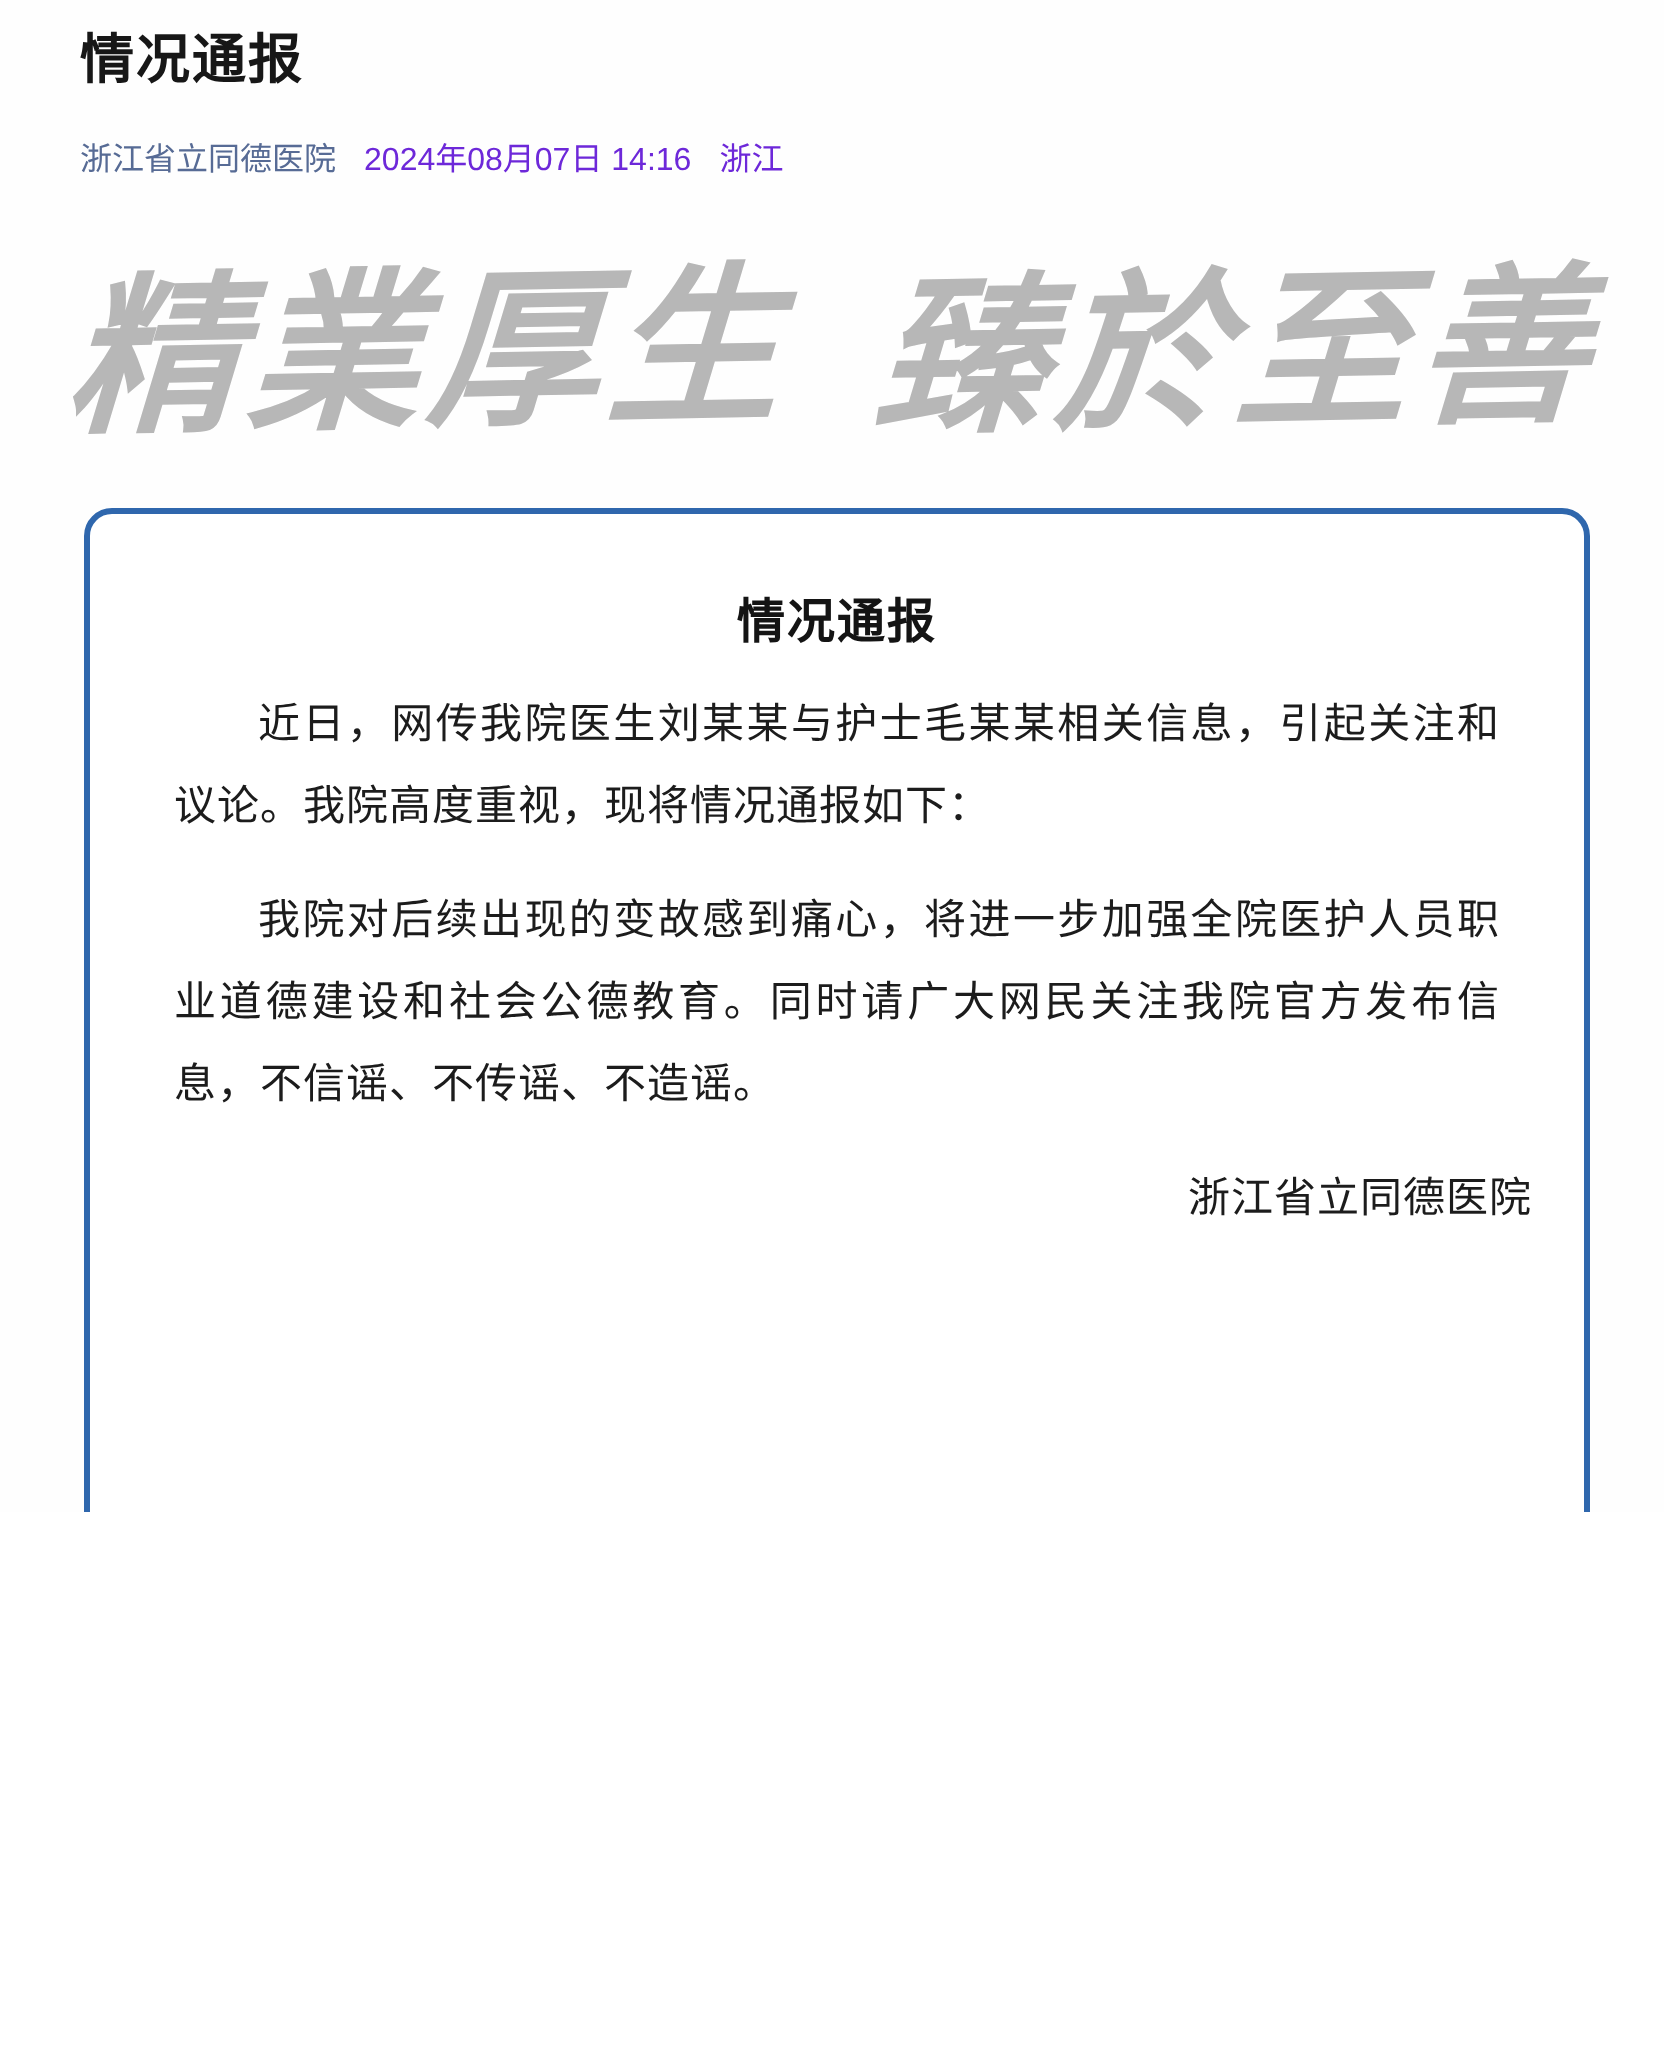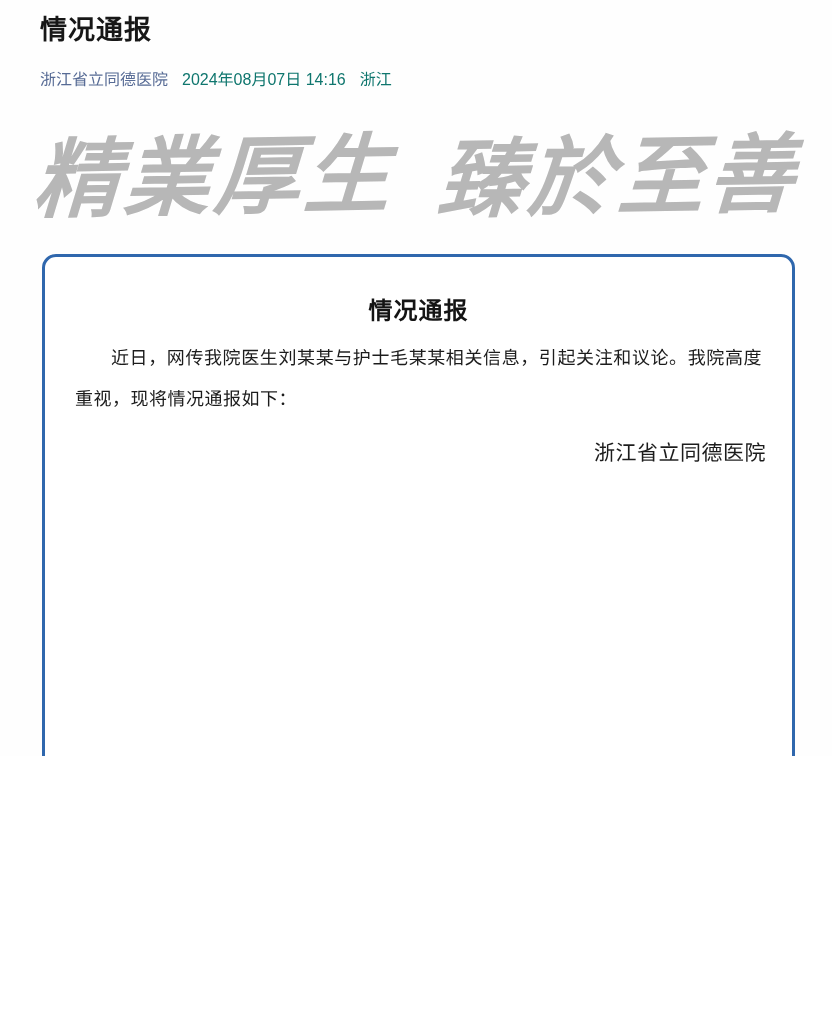--- a/index.html
+++ b/index.html
@@ -32,21 +32,21 @@
     margin: 20px 0 0 40px;
     font-size: 16px;
   }
   .meta .source {
     color: #576b95;
     cursor: pointer;
     font-weight: 500;
   }
   .meta .date,
   .meta .loc {
-    color: #0f766e;
+    color: #6d28d9;
   }
   
   .banner {
     display: flex;
     justify-content: space-between;
     align-items: center;
     margin: 26px 34px 0 34px;
     height: 122px;
     user-select: none;
   }
@@ -74,22 +74,22 @@
   }
   .notice-title {
     margin: 18px 0 12px 0;
     text-align: center;
     font-size: 24px;
     font-weight: 700;
     color: #141414;
     letter-spacing: 1px;
   }
   .notice-body p {
-    margin: 4px;
-    font-size: 18px;
+    margin: 16px;
+    font-size: 21px;
     line-height: 41px;
     color: #1c1c1c;
     text-indent: 2em;
     text-align: justify;
     letter-spacing: 0.5px;
   }
   .sign-block {
     margin-top: 12px;
     text-align: right;
     font-size: 21px;
@@ -114,20 +114,21 @@
   <div class="banner">
     <span class="calli">精業厚生</span>
     <span class="calli">臻於至善</span>
   </div>
 
   <div class="notice-card">
     <div class="notice-title">情况通报</div>
 
     <div class="notice-body">
       <p>近日，网传我院医生刘某某与护士毛某某相关信息，引起关注和议论。我院高度重视，现将情况通报如下：</p>
+      <p>我院对后续出现的变故感到痛心，将进一步加强全院医护人员职业道德建设和社会公德教育。同时请广大网民关注我院官方发布信息，不信谣、不传谣、不造谣。</p>
     </div>
 
     <div class="sign-block">
       <div>浙江省立同德医院</div>
     </div>
   </div>
 
 </div>
 
 </body></html>

